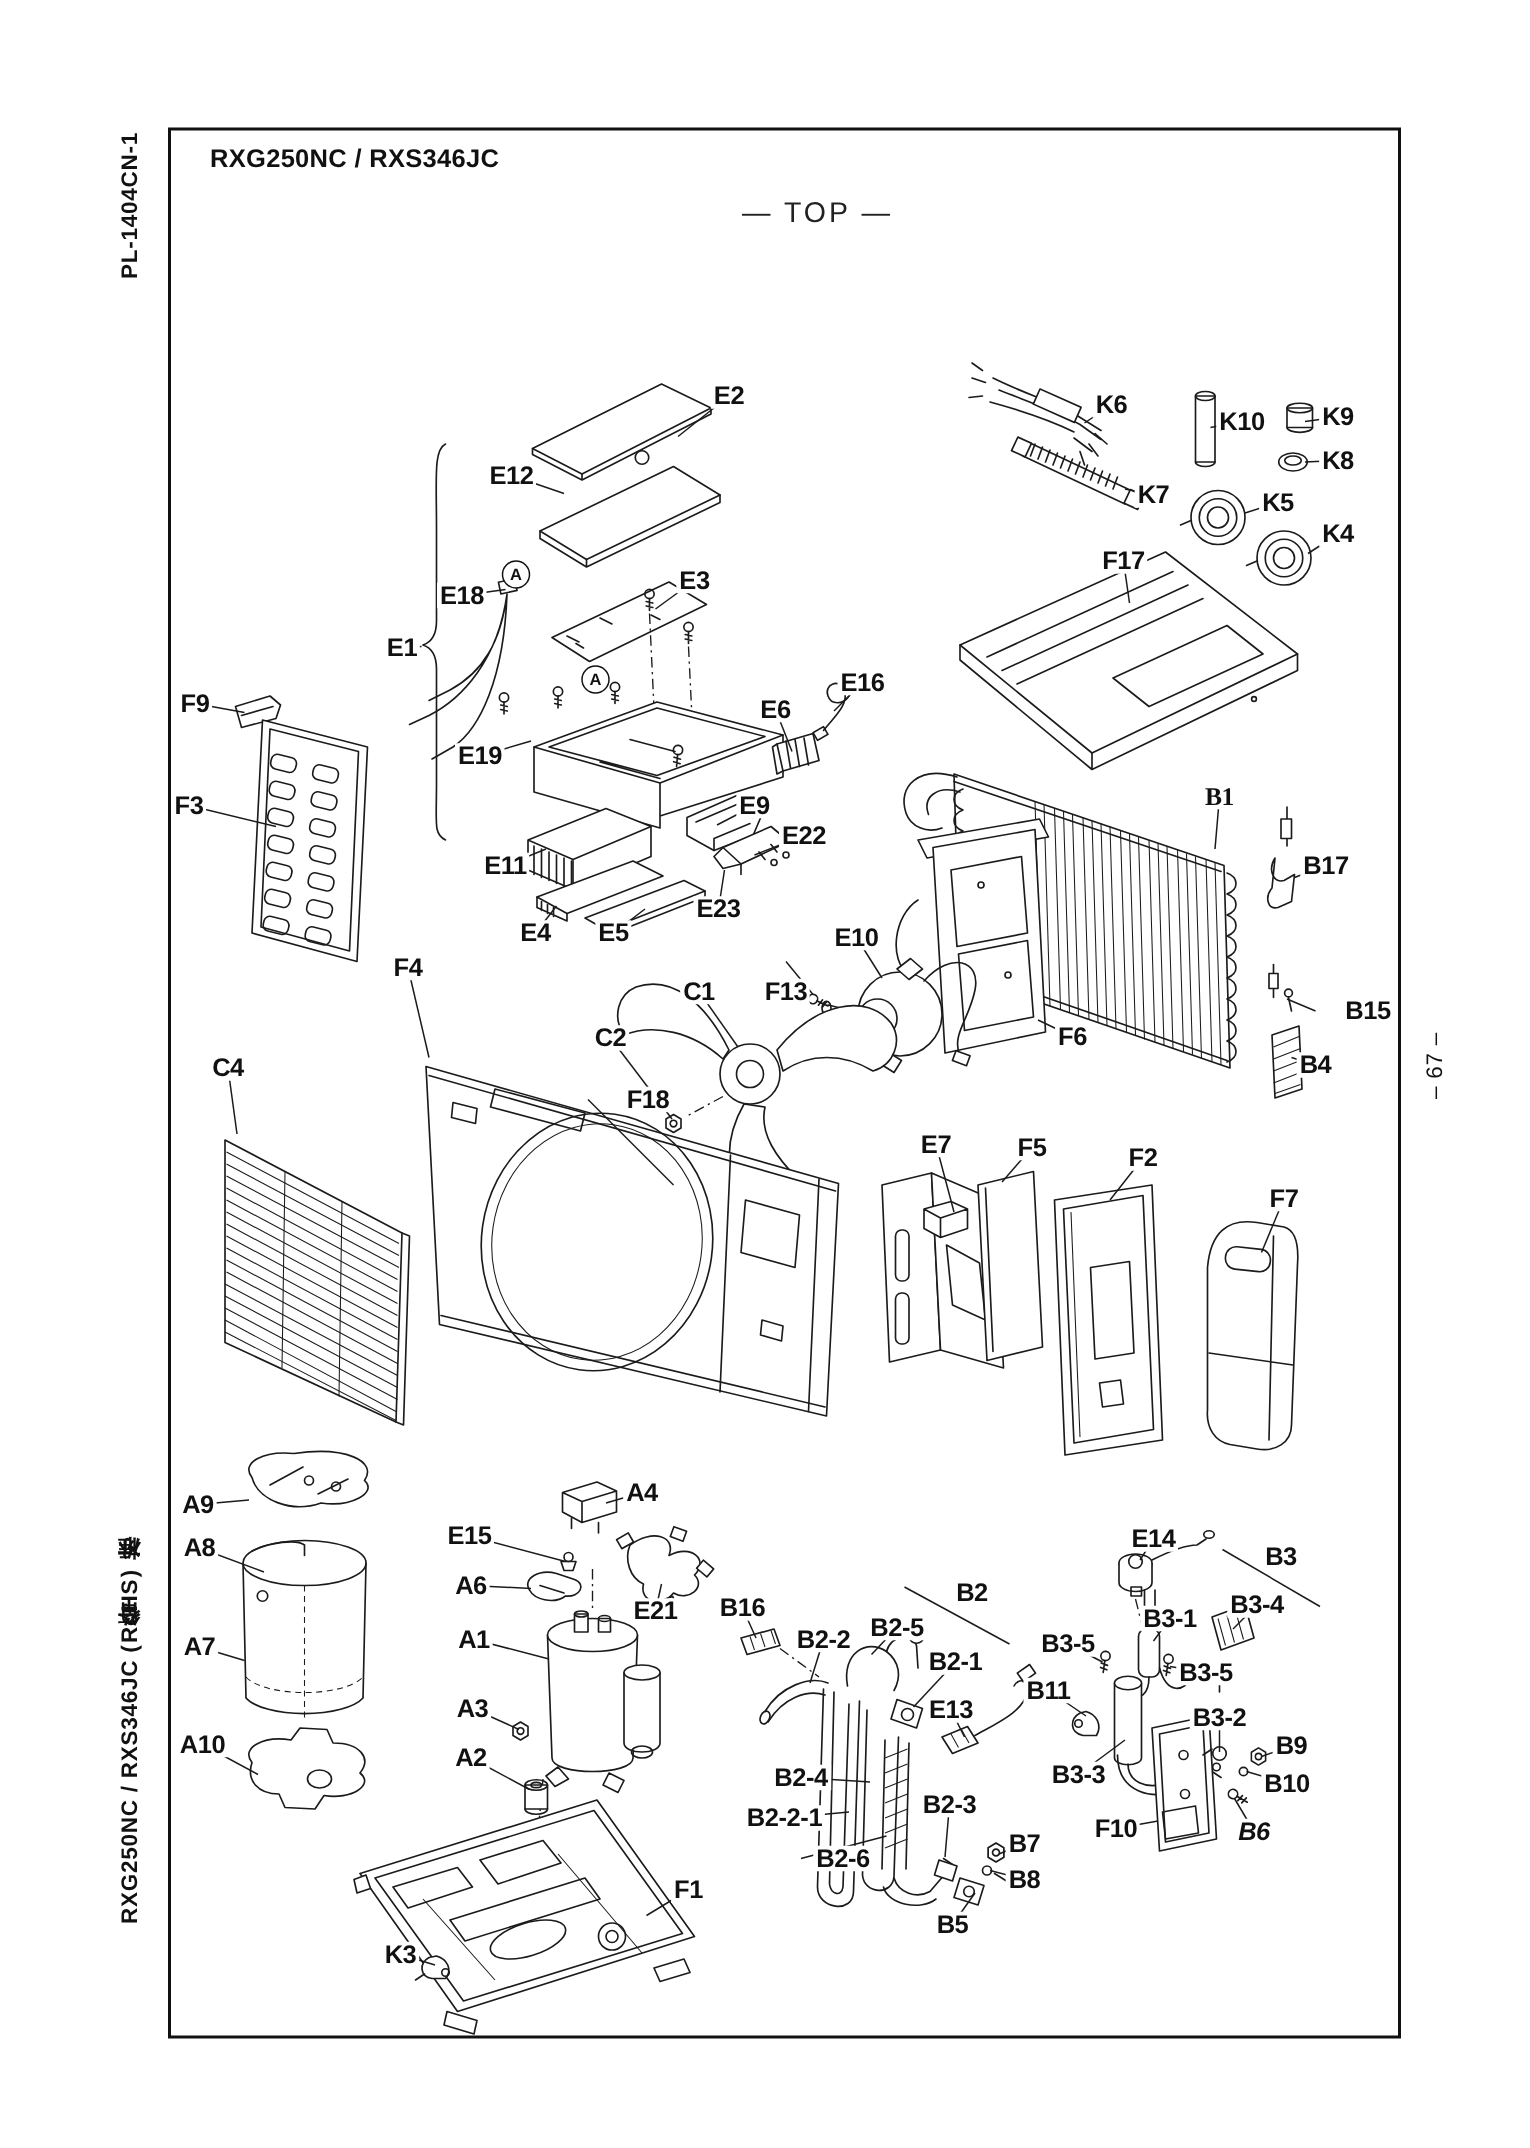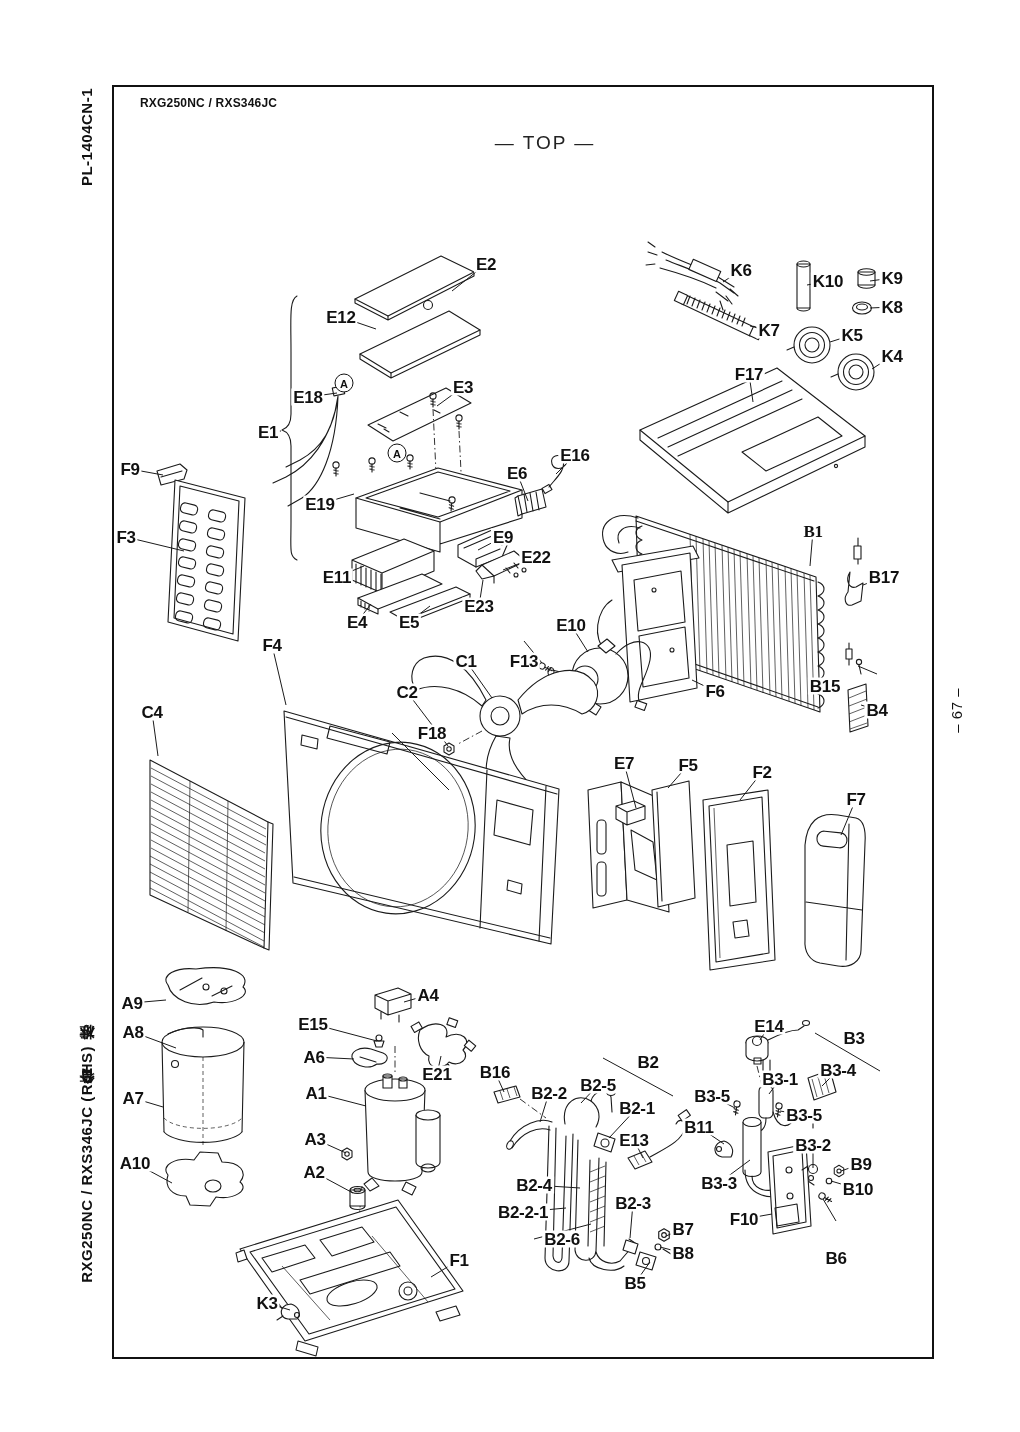--- a/index.html
+++ b/index.html
@@ -1,20 +1,20 @@
 <!DOCTYPE html>
 <html><head>
 <meta charset="utf-8">
 <style>
   html,body{margin:0;padding:0;background:#fff;}
   .page{position:relative;width:1020px;height:1432px;background:#fff;overflow:hidden;
         font-family:"Liberation Sans", sans-serif;color:#111;}
   .frame{position:absolute;left:112px;top:85px;width:818px;height:1270px;
          border:2px solid #111;background:#fff;}
-  .title{position:absolute;left:140px;top:96px;font-size:12px;font-weight:bold;letter-spacing:.2px;}
+  .title{position:absolute;left:140px;top:96px;font-size:17px;font-weight:bold;letter-spacing:.2px;}
   .viewlab{position:absolute;left:545px;top:143px;transform:translate(-50%,-50%);
            font-size:19px;letter-spacing:2px;color:#222;}
   .vtext{position:absolute;writing-mode:vertical-rl;transform:rotate(180deg);
          font-weight:bold;font-size:15px;letter-spacing:.5px;white-space:nowrap;}
   .vdoc{left:78px;top:88px;}
   .vfoot{left:78px;top:1046px;}
   .vpage{left:948px;top:688px;font-weight:normal;}
   .artsvg,.leadsvg{position:absolute;left:0;top:0;width:1020px;height:1432px;}
   .artsvg{z-index:1}.leadsvg{z-index:2}
   .labels{position:absolute;left:0;top:0;width:1020px;height:1432px;z-index:3;pointer-events:none;}
@@ -537,21 +537,21 @@
       <div class="callout" style="left: 571px; top: 625px;">E10</div>
       <div class="callout" style="left: 524px; top: 661px;">F13</div>
       <div class="callout" style="left: 272px; top: 645px;">F4</div>
       <div class="callout" style="left: 466px; top: 661px;">C1</div>
       <div class="callout" style="left: 407px; top: 692px;">C2</div>
       <div class="callout" style="left: 392px; top: 733px; margin-left: 40px;">F18</div>
       <div class="callout" style="left: 152px; top: 712px;">C4</div>
       <div class="callout" style="left: 813px; top: 531px; font-family: Liberation Serif, serif;">B1</div>
       <div class="callout" style="left: 884px; top: 577px;">B17</div>
       <div class="callout" style="left: 715px; top: 691px;">F6</div>
-      <div class="callout" style="left: 825px; top: 674px; margin-top: 12px;">B15</div>
+      <div class="callout" style="left: 912px; top: 674px;">B15</div>
       <div class="callout" style="left: 877px; top: 710px;">B4</div>
       <div class="callout" style="left: 624px; top: 763px;">E7</div>
       <div class="callout" style="left: 688px; top: 765px;">F5</div>
       <div class="callout" style="left: 762px; top: 772px;">F2</div>
       <div class="callout" style="left: 856px; top: 799px;">F7</div>
       <div class="callout" style="left: 132px; top: 1003px;">A9</div>
       <div class="callout" style="left: 133px; top: 1032px;">A8</div>
       <div class="callout" style="left: 133px; top: 1098px;">A7</div>
       <div class="callout" style="left: 135px; top: 1163px;">A10</div>
       <div class="callout" style="left: 428px; top: 995px;">A4</div>
@@ -581,21 +581,21 @@
       <div class="callout" style="left: 780px; top: 1079px;">B3-1</div>
       <div class="callout" style="left: 838px; top: 1070px;">B3-4</div>
       <div class="callout" style="left: 712px; top: 1096px;">B3-5</div>
       <div class="callout" style="left: 804px; top: 1115px;">B3-5</div>
       <div class="callout" style="left: 699px; top: 1127px;">B11</div>
       <div class="callout" style="left: 813px; top: 1145px;">B3-2</div>
       <div class="callout" style="left: 861px; top: 1164px;">B9</div>
       <div class="callout" style="left: 858px; top: 1189px;">B10</div>
       <div class="callout" style="left: 719px; top: 1183px;">B3-3</div>
       <div class="callout" style="left: 744px; top: 1219px;">F10</div>
-      <div class="callout" style="left: 836px; top: 1258px;">B6</div>
+      <div class="callout" style="left: 836px; top: 1221px; font-style: italic;">B6</div>
       <div class="callout" style="left: 741px; top: 270px;">K6</div>
       <div class="callout" style="left: 828px; top: 281px;">K10</div>
       <div class="callout" style="left: 892px; top: 278px;">K9</div>
       <div class="callout" style="left: 892px; top: 307px;">K8</div>
       <div class="callout" style="left: 769px; top: 330px;">K7</div>
       <div class="callout" style="left: 852px; top: 335px;">K5</div>
       <div class="callout" style="left: 892px; top: 356px;">K4</div>
       <div class="callout" style="left: 749px; top: 374px;">F17</div>
       <div class="amark" style="left: 344px; top: 383px;">A</div>
       <div class="amark" style="left: 397px; top: 453px;">A</div>

